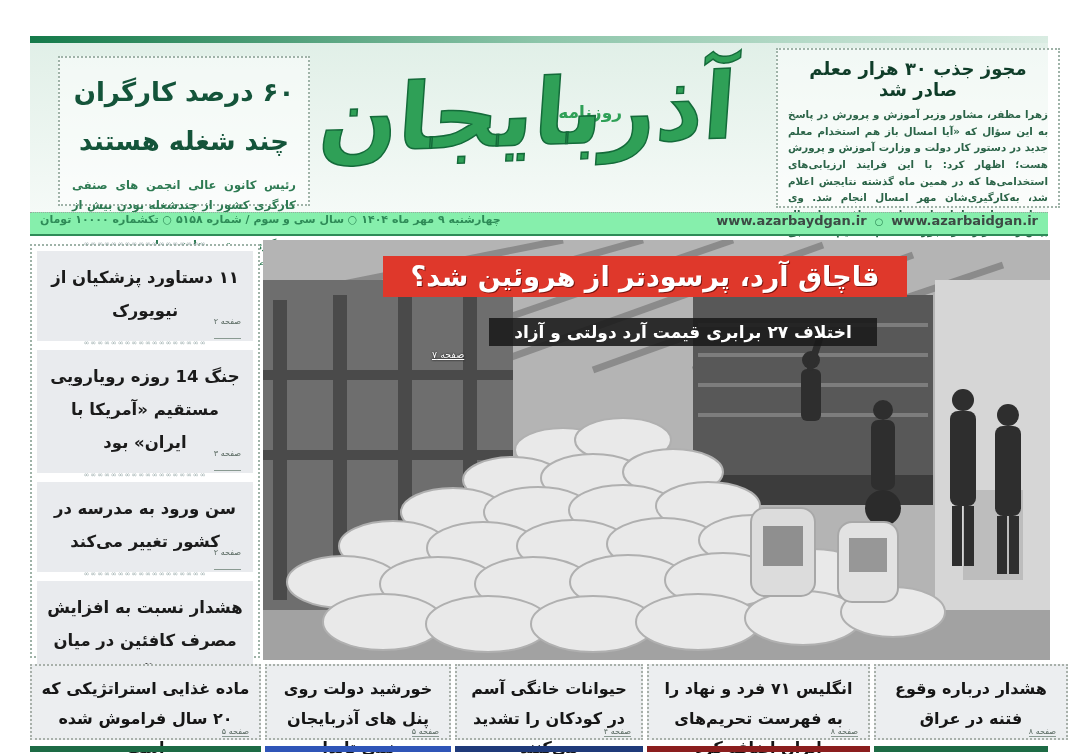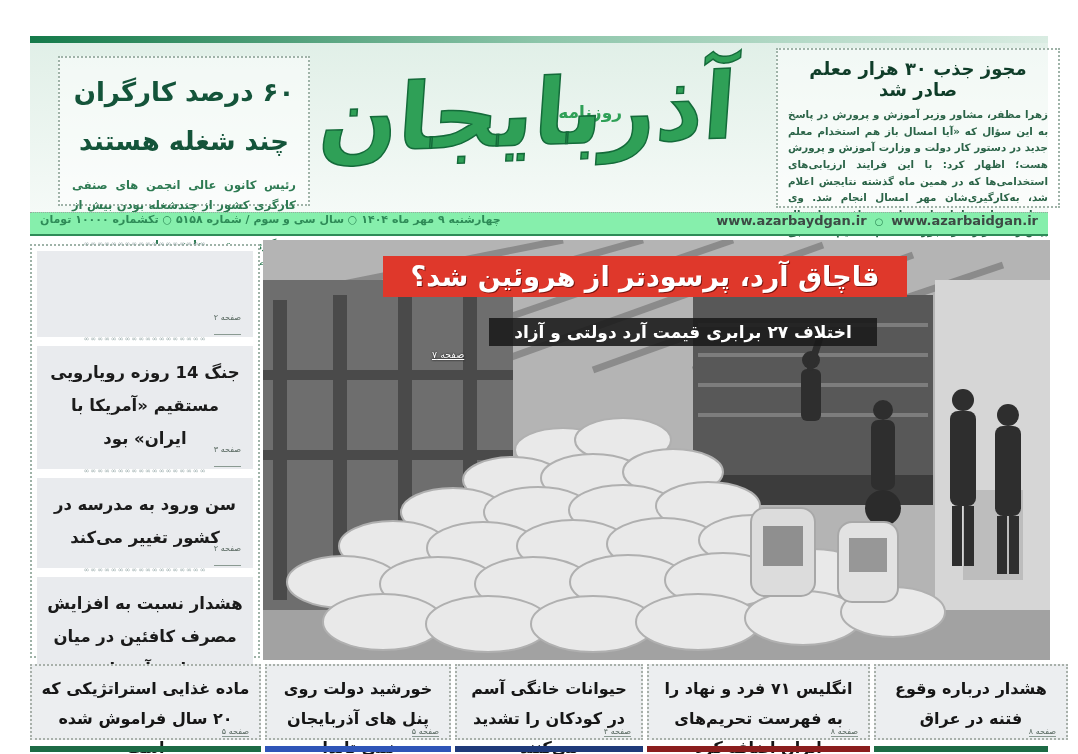--- a/index.html
+++ b/index.html
@@ -202,20 +202,21 @@
     </g>
   </svg>
 </div>
 
 <div class="abs" id="headline-strip" style="background-color: rgb(223, 56, 43);">قاچاق آرد، پرسودتر از هروئین شد؟</div>
 <div class="abs" id="subheadline-strip">اختلاف ۲۷ برابری قیمت آرد دولتی و آزاد</div>
 <div class="abs" id="main-pageref">صفحه ۷</div>
 
 <div class="abs" id="sidebar">
   <div class="side-item" style="flex:0 0 86px">
+    <div class="t">۱۱ دستاورد پزشکیان از نیویورک</div>
     <div class="p">صفحه ۲</div>
   </div>
   <div class="side-item" style="flex:0 0 118px">
     <div class="t">جنگ 14 روزه رویارویی مستقیم «آمریکا با ایران» بود</div>
     <div class="p">صفحه ۳</div>
   </div>
   <div class="side-item" style="flex:0 0 86px">
     <div class="t">سن ورود به مدرسه در کشور تغییر می‌کند</div>
     <div class="p">صفحه ۲</div>
   </div>

